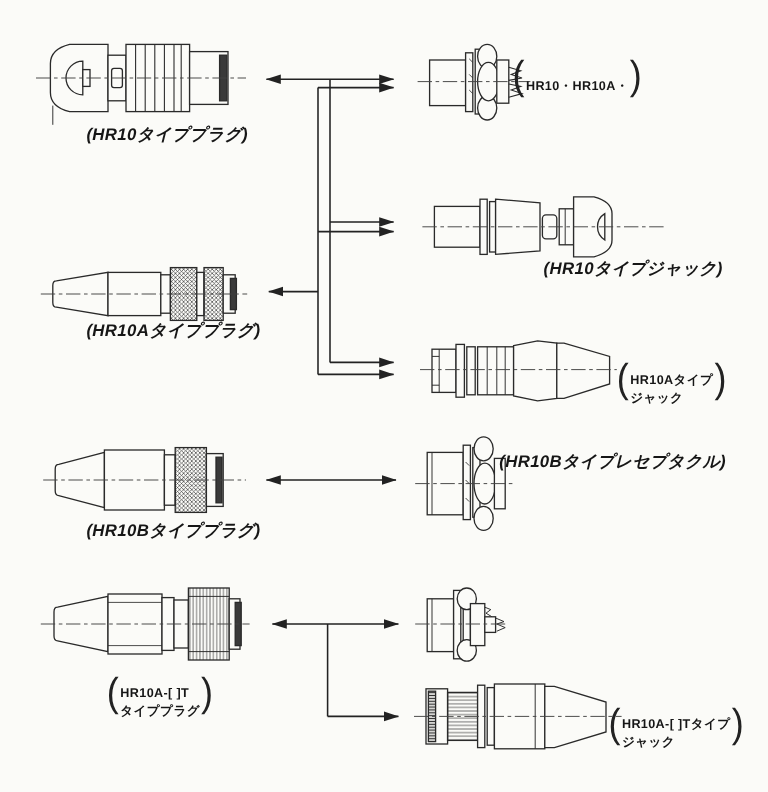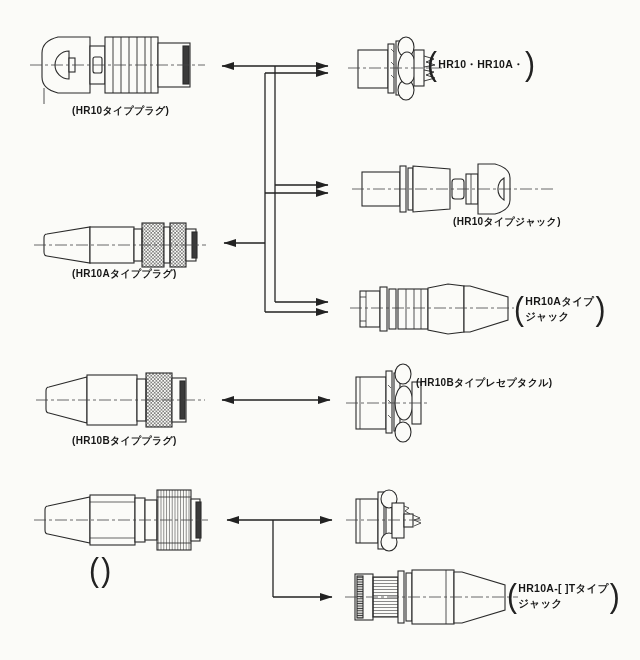--- a/index.html
+++ b/index.html
@@ -3,29 +3,29 @@
 <meta charset="utf-8">
 <style>
   html,body { margin:0; padding:0; }
   #canvas {
     position:relative; width:640px; height:660px;
     background:#fbfbf8; overflow:hidden;
     font-family:"Liberation Sans","DejaVu Sans",sans-serif;
   }
   #art { position:absolute; left:0; top:0; }
   .lbl {
-    position:absolute; font-size:10px; font-weight:bold; color:#161616;
-    letter-spacing:0.3px; white-space:nowrap;
+    position:absolute; font-size:14px; font-weight:bold; color:#161616;
+    letter-spacing:0.3px; white-space:nowrap;font-style:italic;
   }
   .plbl {
     position:absolute; display:flex; align-items:center;
     font-size:10.5px; font-weight:bold; color:#161616;
     letter-spacing:0.3px; white-space:nowrap;
   }
-  .plines { display:flex; flex-direction:column; line-height:1.4; }
+  .plines { display:flex; flex-direction:column; line-height:1.4;margin-top:16px; }
   .bigparen {
     font-size:30px; font-weight:400; line-height:1;
     transform:scaleY(1.12); color:#222; margin:0 1px;
   }
 </style>
 </head>
 <body>
 
 <div id="canvas">
 
@@ -216,20 +216,24 @@
     </span>
     <span class="bigparen">)</span>
   </div>
 
   <div class="lbl" style="left:72px; top:434px">(HR10Bタイププラグ)</div>
 
   <div class="lbl" style="left:416px; top:376px">(HR10Bタイプレセプタクル)</div>
 
   <div class="plbl" style="left:88px; top:555px">
     <span class="bigparen">(</span>
+    <span class="plines">
+      <span>HR10A-[ ]T</span>
+      <span>タイププラグ</span>
+    </span>
     <span class="bigparen">)</span>
   </div>
 
 
   <div class="plbl" style="left:506px; top:581px">
     <span class="bigparen">(</span>
     <span class="plines">
       <span>HR10A-[ ]Tタイプ</span>
       <span>ジャック</span>
     </span>

